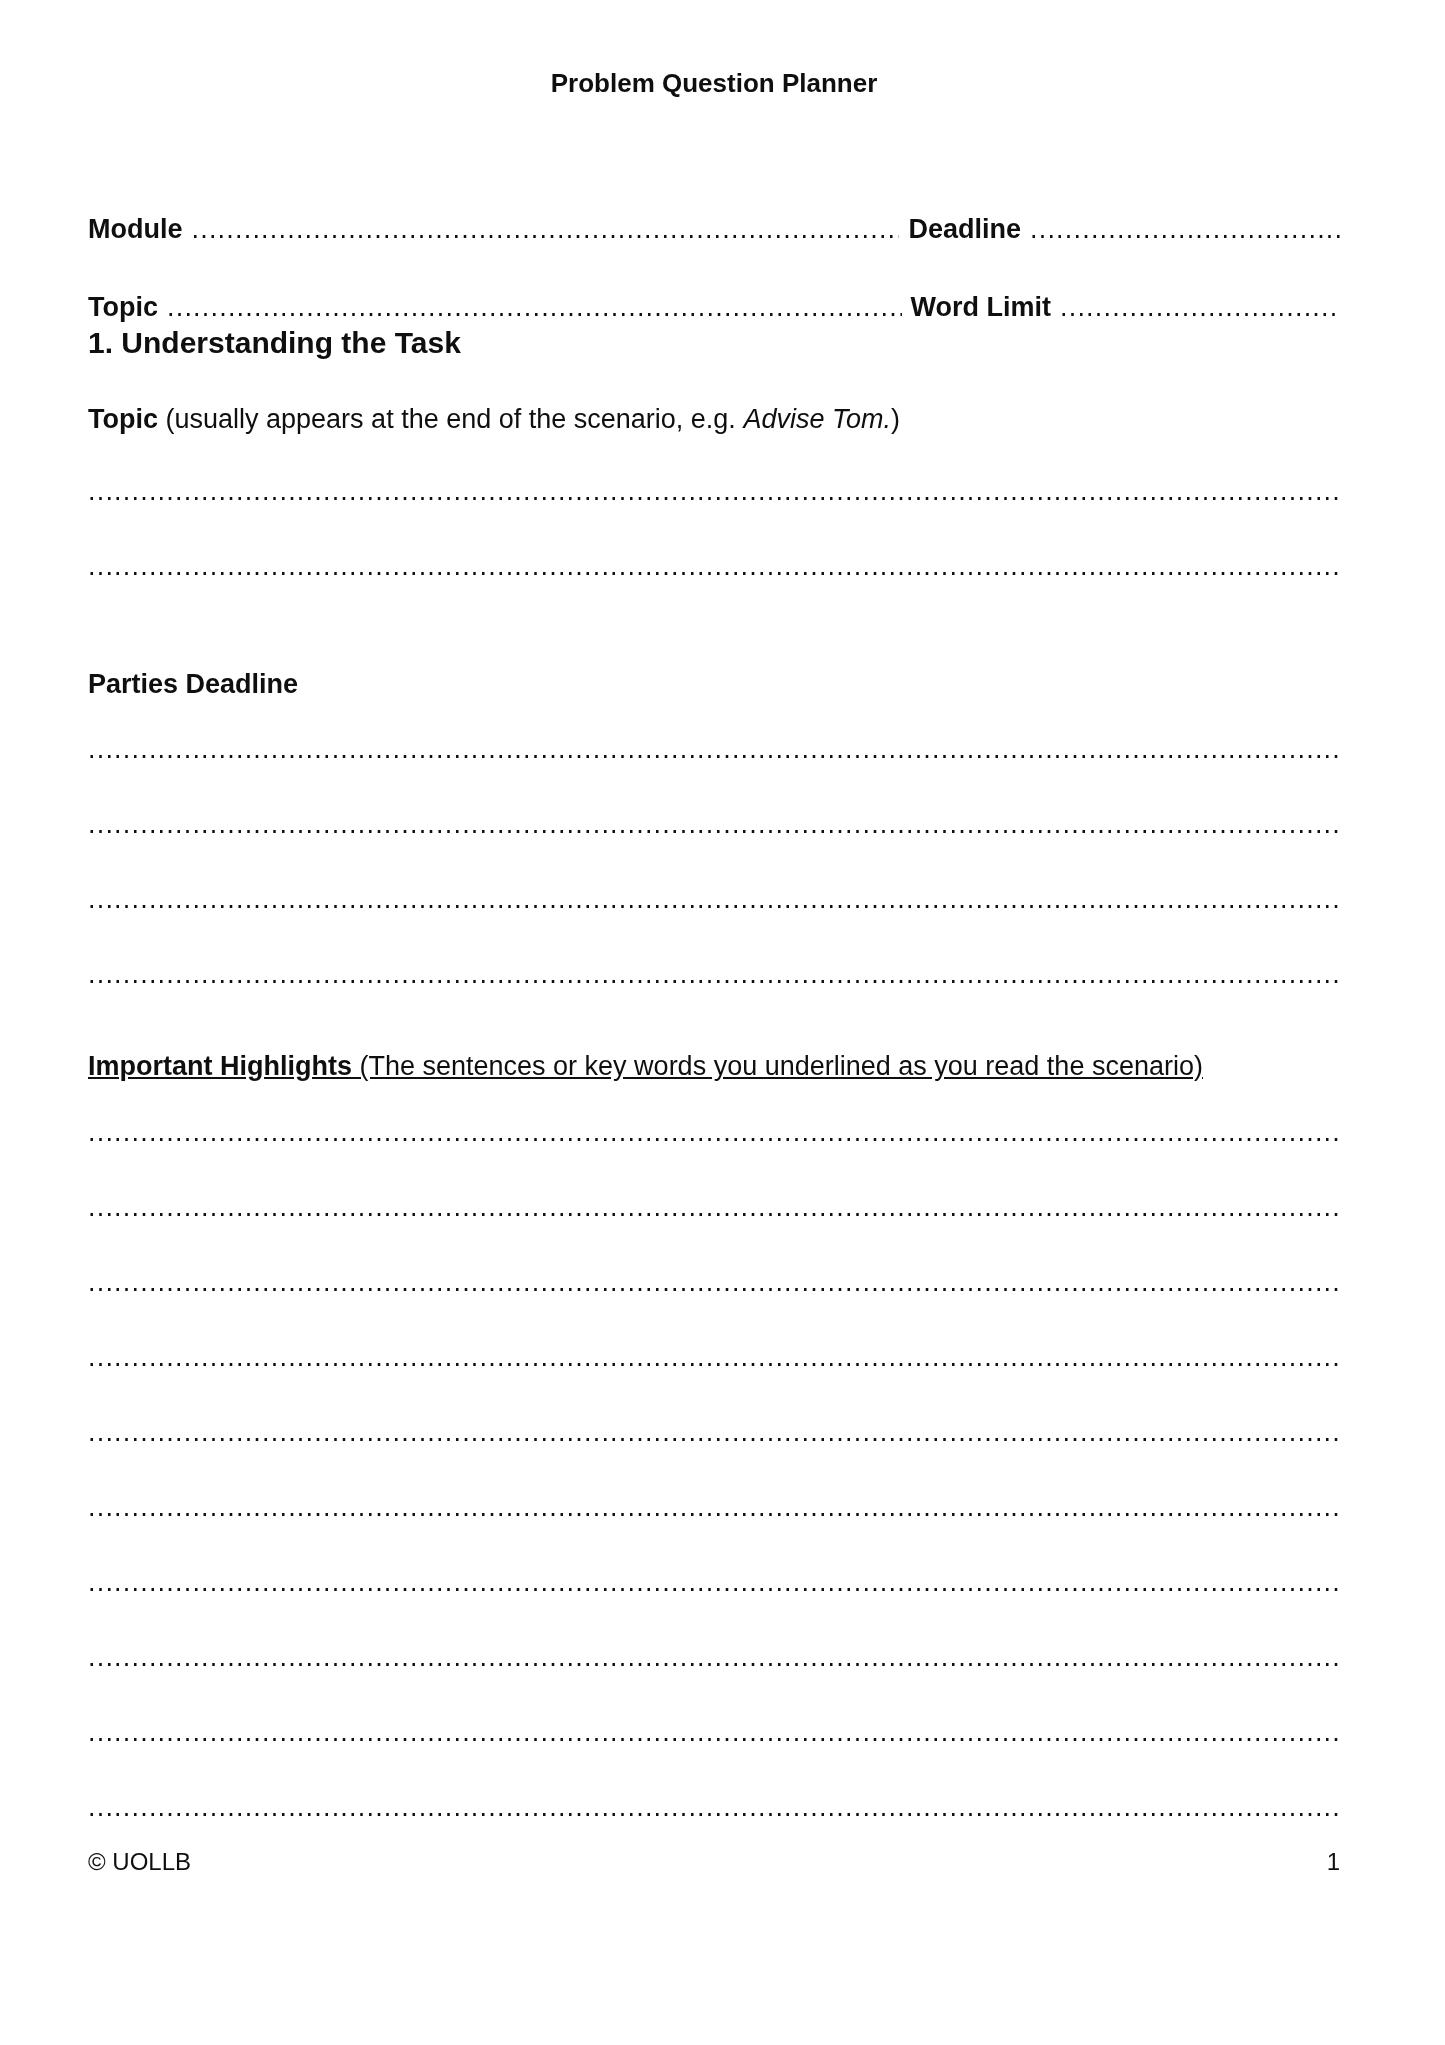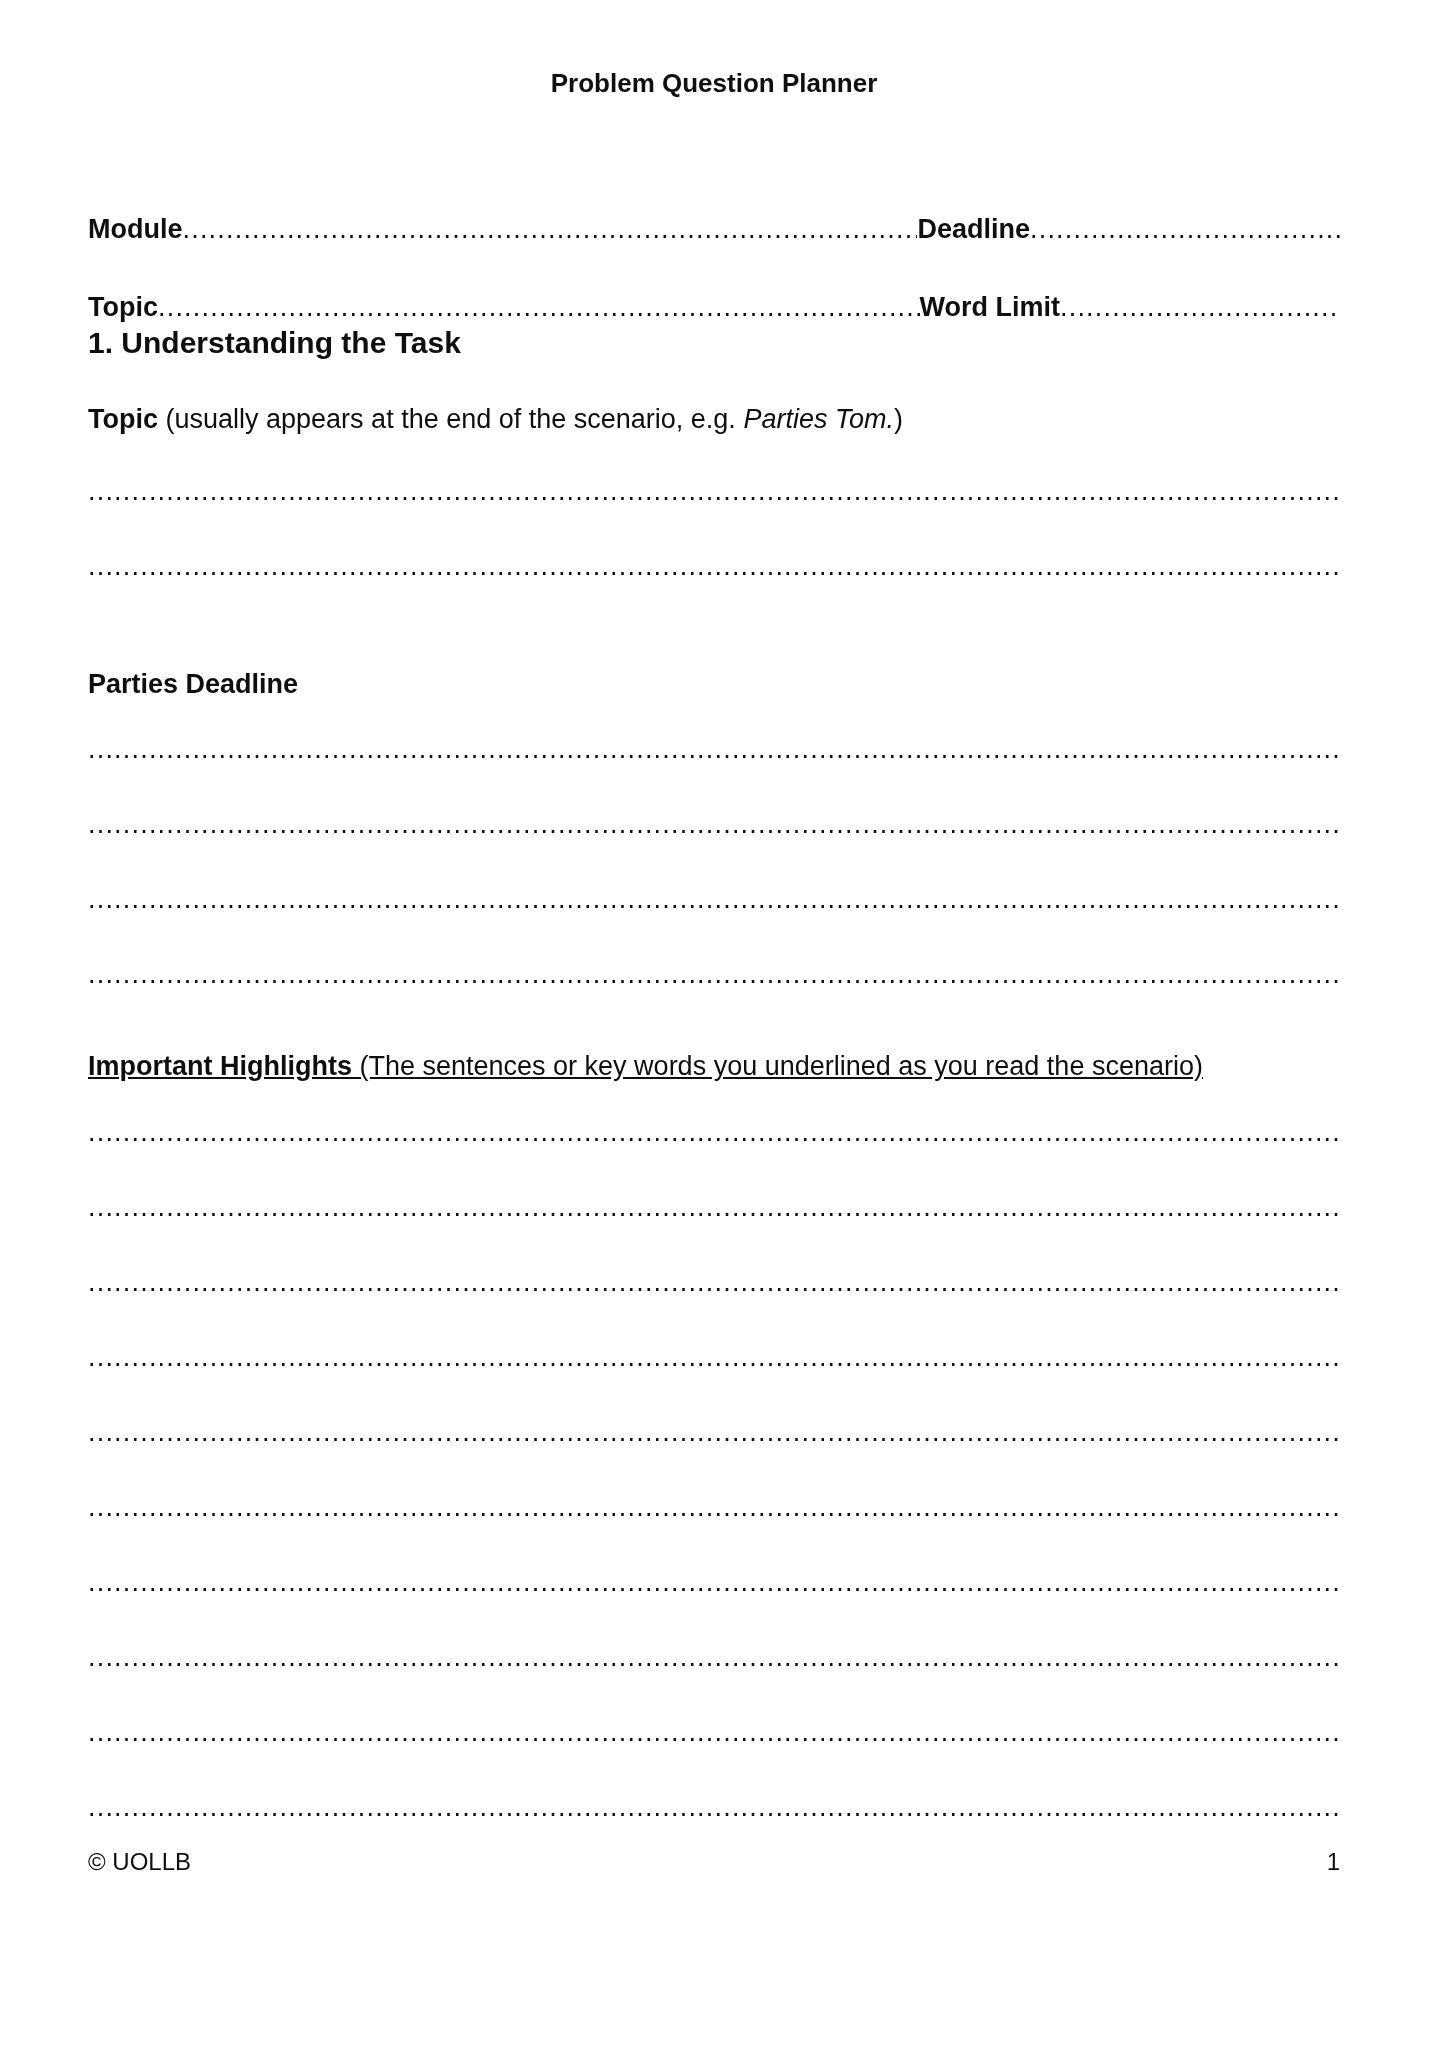--- a/index.html
+++ b/index.html
@@ -17,21 +17,21 @@
     margin-top: 62px;
     font-size: 26px;
     line-height: 42px;
     font-weight: 700;
     text-align: center;
   }
 
   .field-row {
     display: flex;
     align-items: flex-end;
-    gap: 0;
+    gap: 9px;
     font-size: 27px;
     line-height: 34px;
   }
   .row-module { margin-top: 108px; }
   .row-topic  { margin-top: 44px; }
 
   .field-label { font-weight: 700; white-space: nowrap; }
 
   .leader {
     overflow: hidden;
@@ -95,21 +95,21 @@
 <div class="field-row row-topic">
   <span class="field-label">Topic</span>
   <span class="leader leader-grow">............................................................................................................................................................................................................................................................................................................</span>
   <span class="field-label">Word Limit</span>
   <span class="leader leader-280">............................................................................................................................................................................................................................................................................................................</span>
 </div>
 
 <div class="section-heading">1. Understanding the Task</div>
 
 <div class="task-hint-row">
-  <span class="bold-label">Topic</span><span> (usually appears at the end of the scenario, e.g. </span><span class="italic">Parties Tom.</span><span>)</span>
+  <span class="bold-label">Topic</span><span> (usually appears at the end of the scenario, e.g. </span><span class="italic">Advise Tom.</span><span>)</span>
 </div>
 
 <div class="dotlines task-dots">
     <div class="dotline">................................................................................................................................................................................................................................................................................................................................</div>
     <div class="dotline">................................................................................................................................................................................................................................................................................................................................</div>
   </div>
 
 <div class="parties-heading">Parties Deadline</div>
 
 <div class="dotlines parties-dots">

